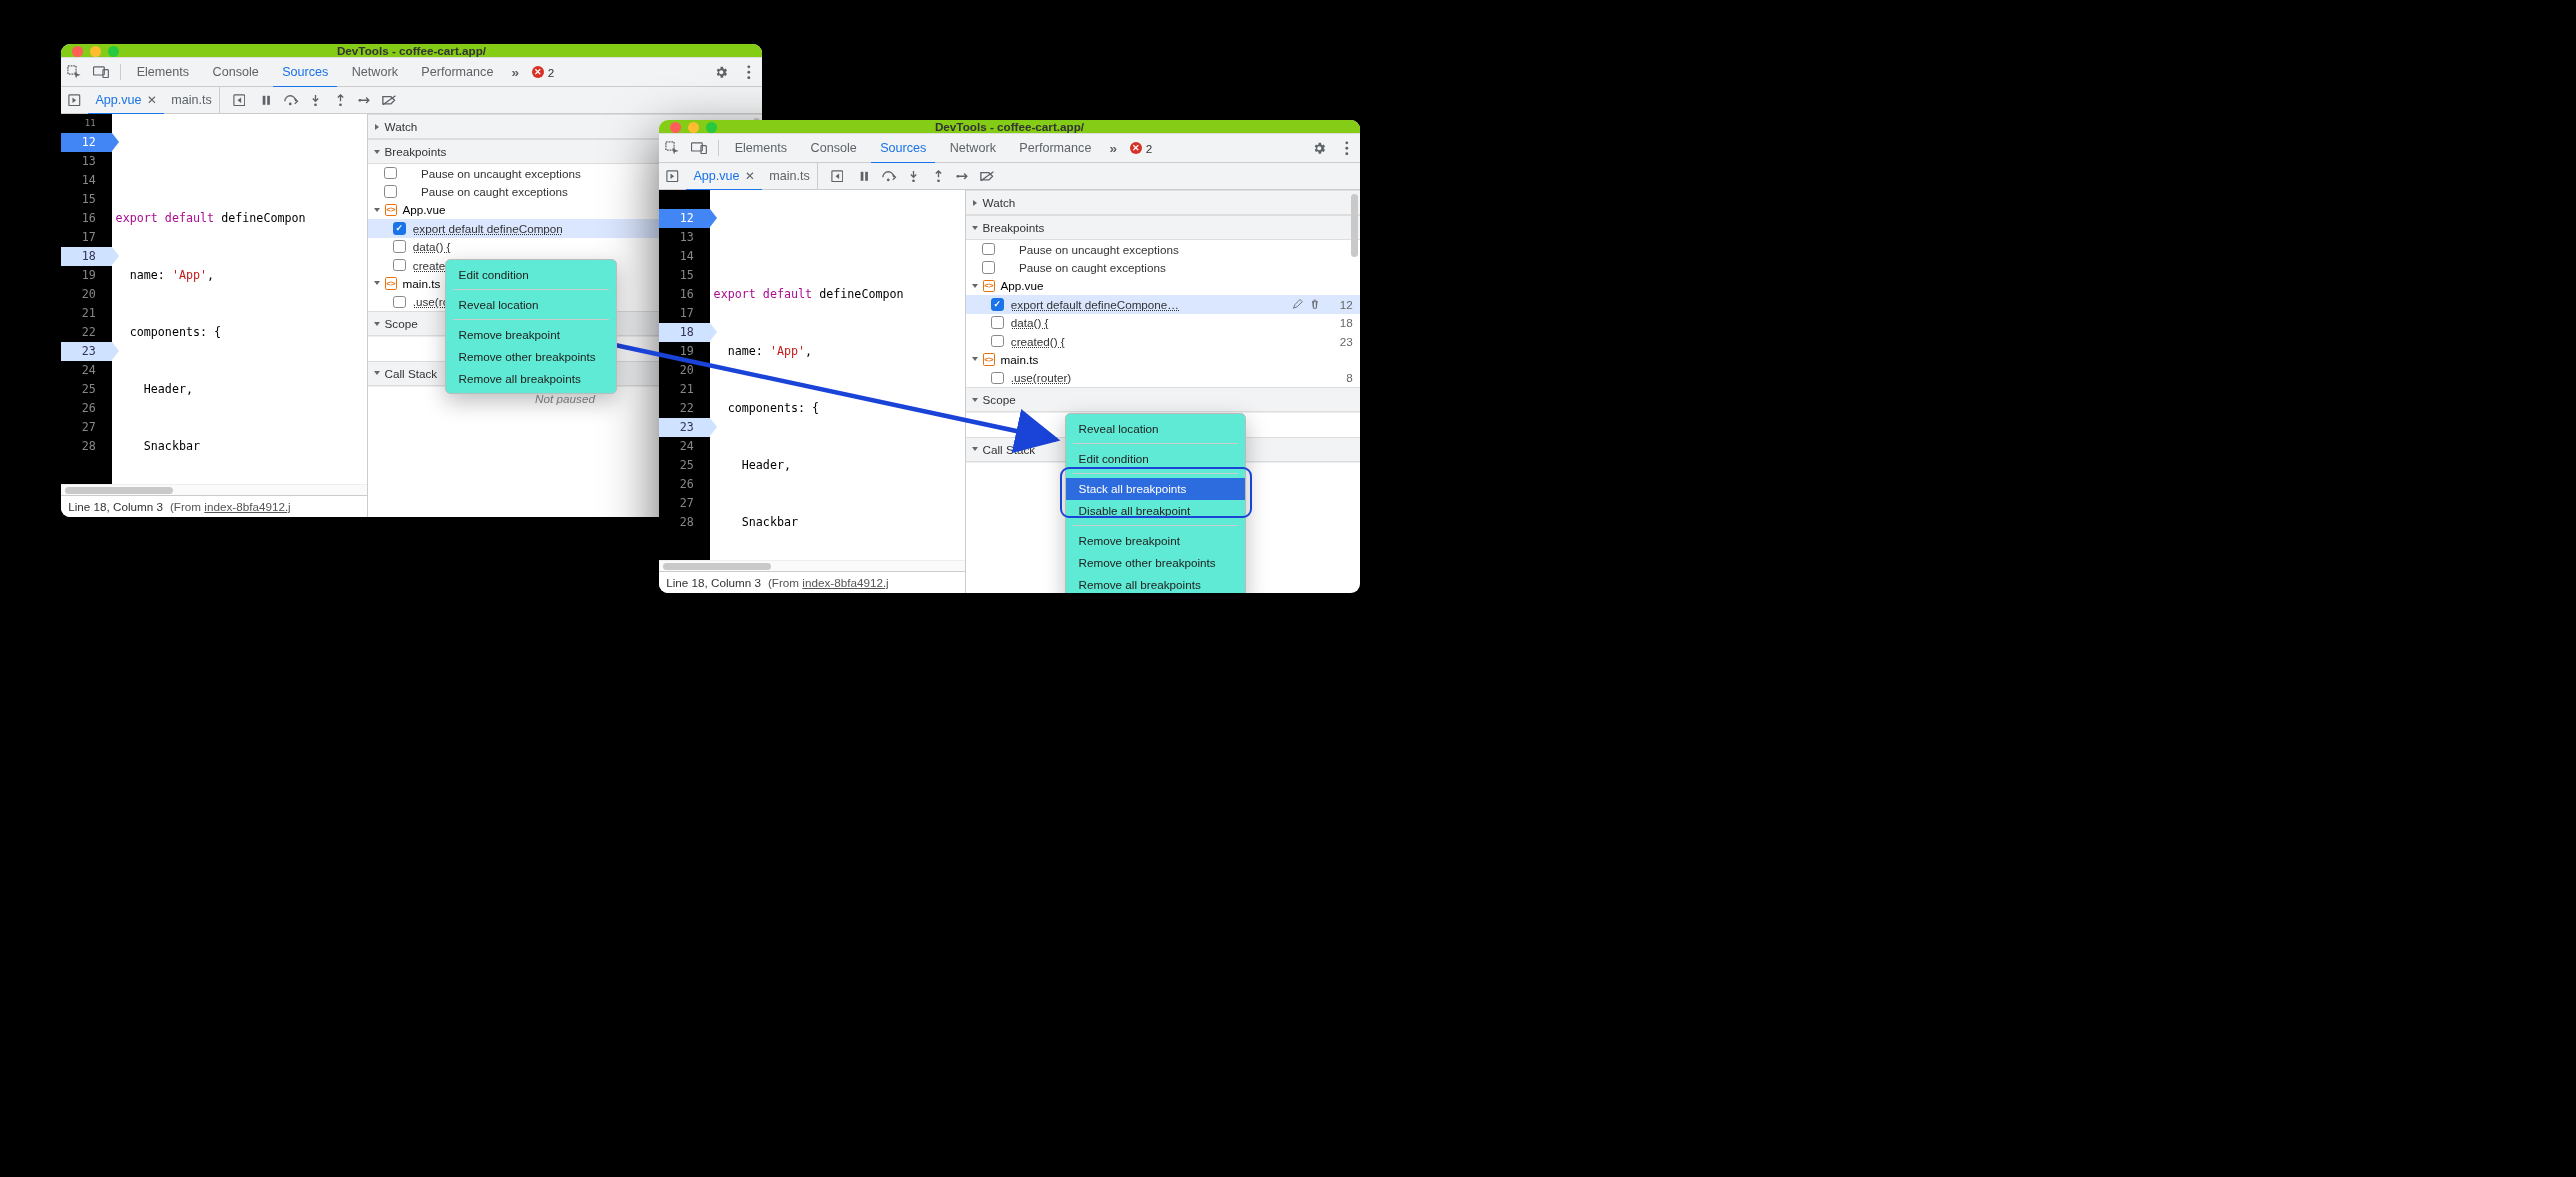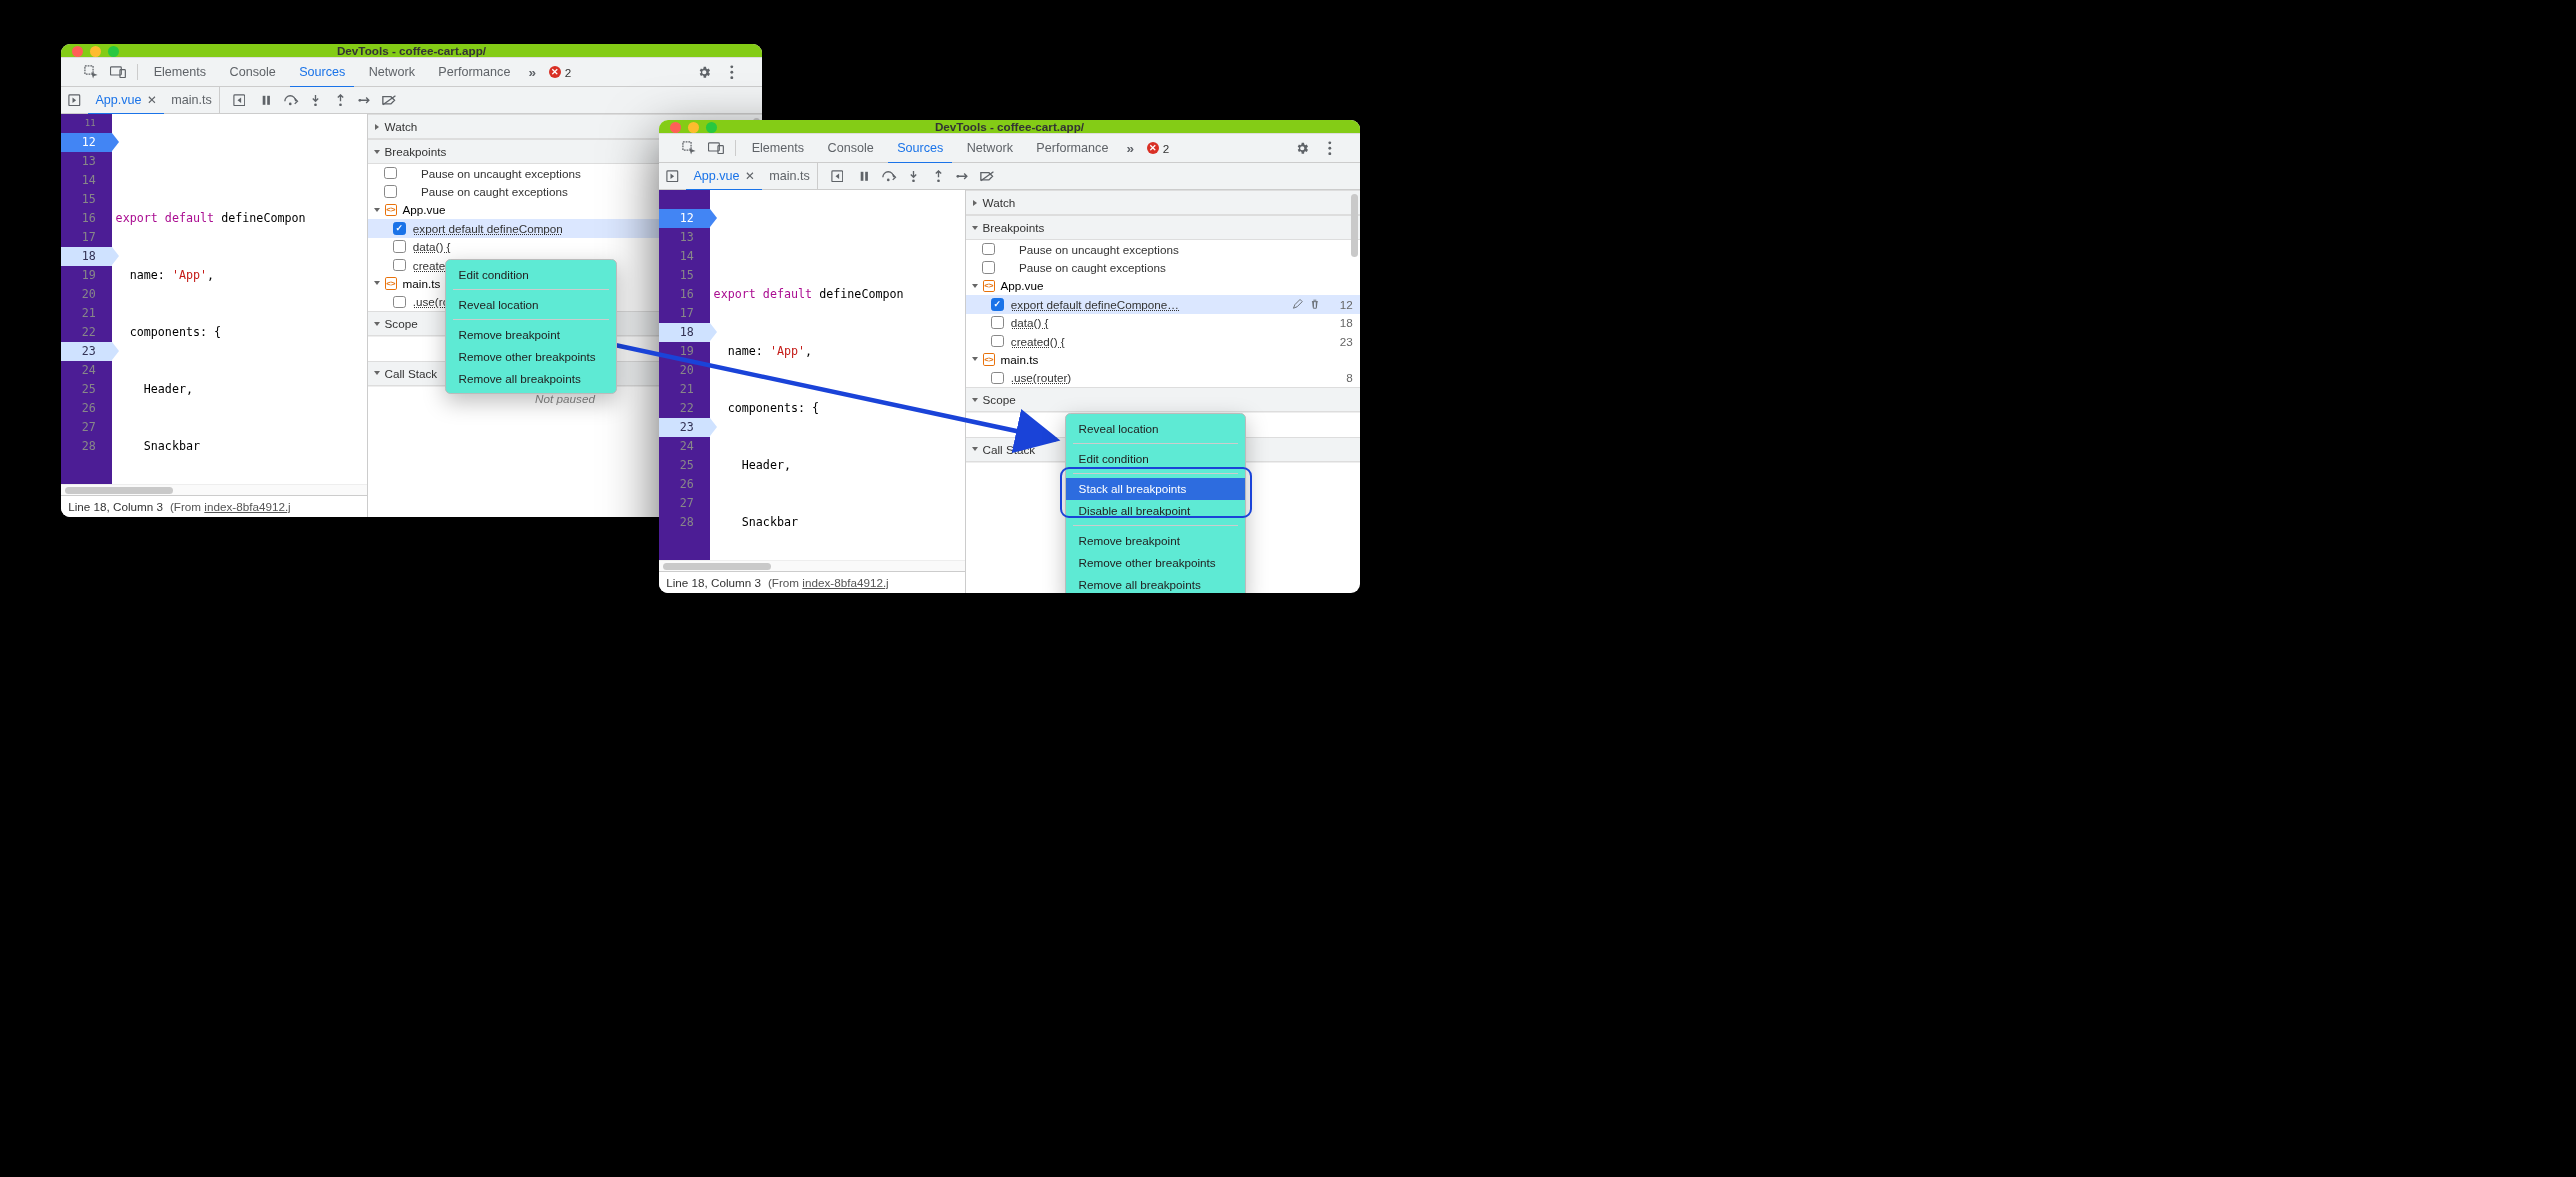--- a/index.html
+++ b/index.html
@@ -38,21 +38,21 @@
   .tl.green { background: #28c840; }
   .win-title {
     position: absolute; left: 0; right: 0; text-align: center;
     font-size: 11.7px; font-weight: 600; color: #333; pointer-events: none;
   }
 
   
   .toolbar {
     height: 29px; display: flex; align-items: center;
     border-bottom: 0.9px solid #ccc; background: #f1f3f4;
-    padding: 0 19px; gap: 5.4px;
+    padding: 0 2px; gap: 5.4px;
   }
   .tool-icon {
     width: 22px; height: 22px; display: flex; align-items: center; justify-content: center;
     color: #5f6368; cursor: pointer;
   }
   .tool-sep { width: 0.9px; height: 16.3px; background: #ccc; margin: 0 1.8px; }
   .tab {
     padding: 0 9px; height: 29px; display: flex; align-items: center;
     color: #5f6368; cursor: pointer; font-size: 12.6px;
   }
@@ -92,21 +92,21 @@
   .main { flex:1; display:flex; min-height:0; }
   .editor-pane { width: 307px; display:flex; flex-direction:column; border-right:0.9px solid #ccc; min-width:0; }
   .side-pane { flex:1; display:flex; flex-direction:column; overflow:hidden; position: relative; }
 
   
   .code-area {
     flex:1; display:flex; font-family: Menlo, Consolas, monospace; font-size: 11.7px;
     overflow: hidden; background:#fff; line-height: 19px;
   }
   .gutter {
-    width: 51px; text-align: right; color:#888; background:#4c1d95;
+    width: 51px; text-align: right; color:#888; background:#000000;
     padding-right: 16.3px; user-select:none; position: relative;
   }
   .gutter > div { height: 19px; position: relative;}
   .bp-mark {
     position:absolute; left:0; top:0; bottom:0; width:51px;
     background:#4285f4; color:#fff; padding-right: 16.3px;
   }
   .bp-mark::after {
     content:""; position:absolute; right:-7.2px; top:0; width:0; height:0;
     border-top:9.5px solid transparent; border-bottom:9.5px solid transparent;

